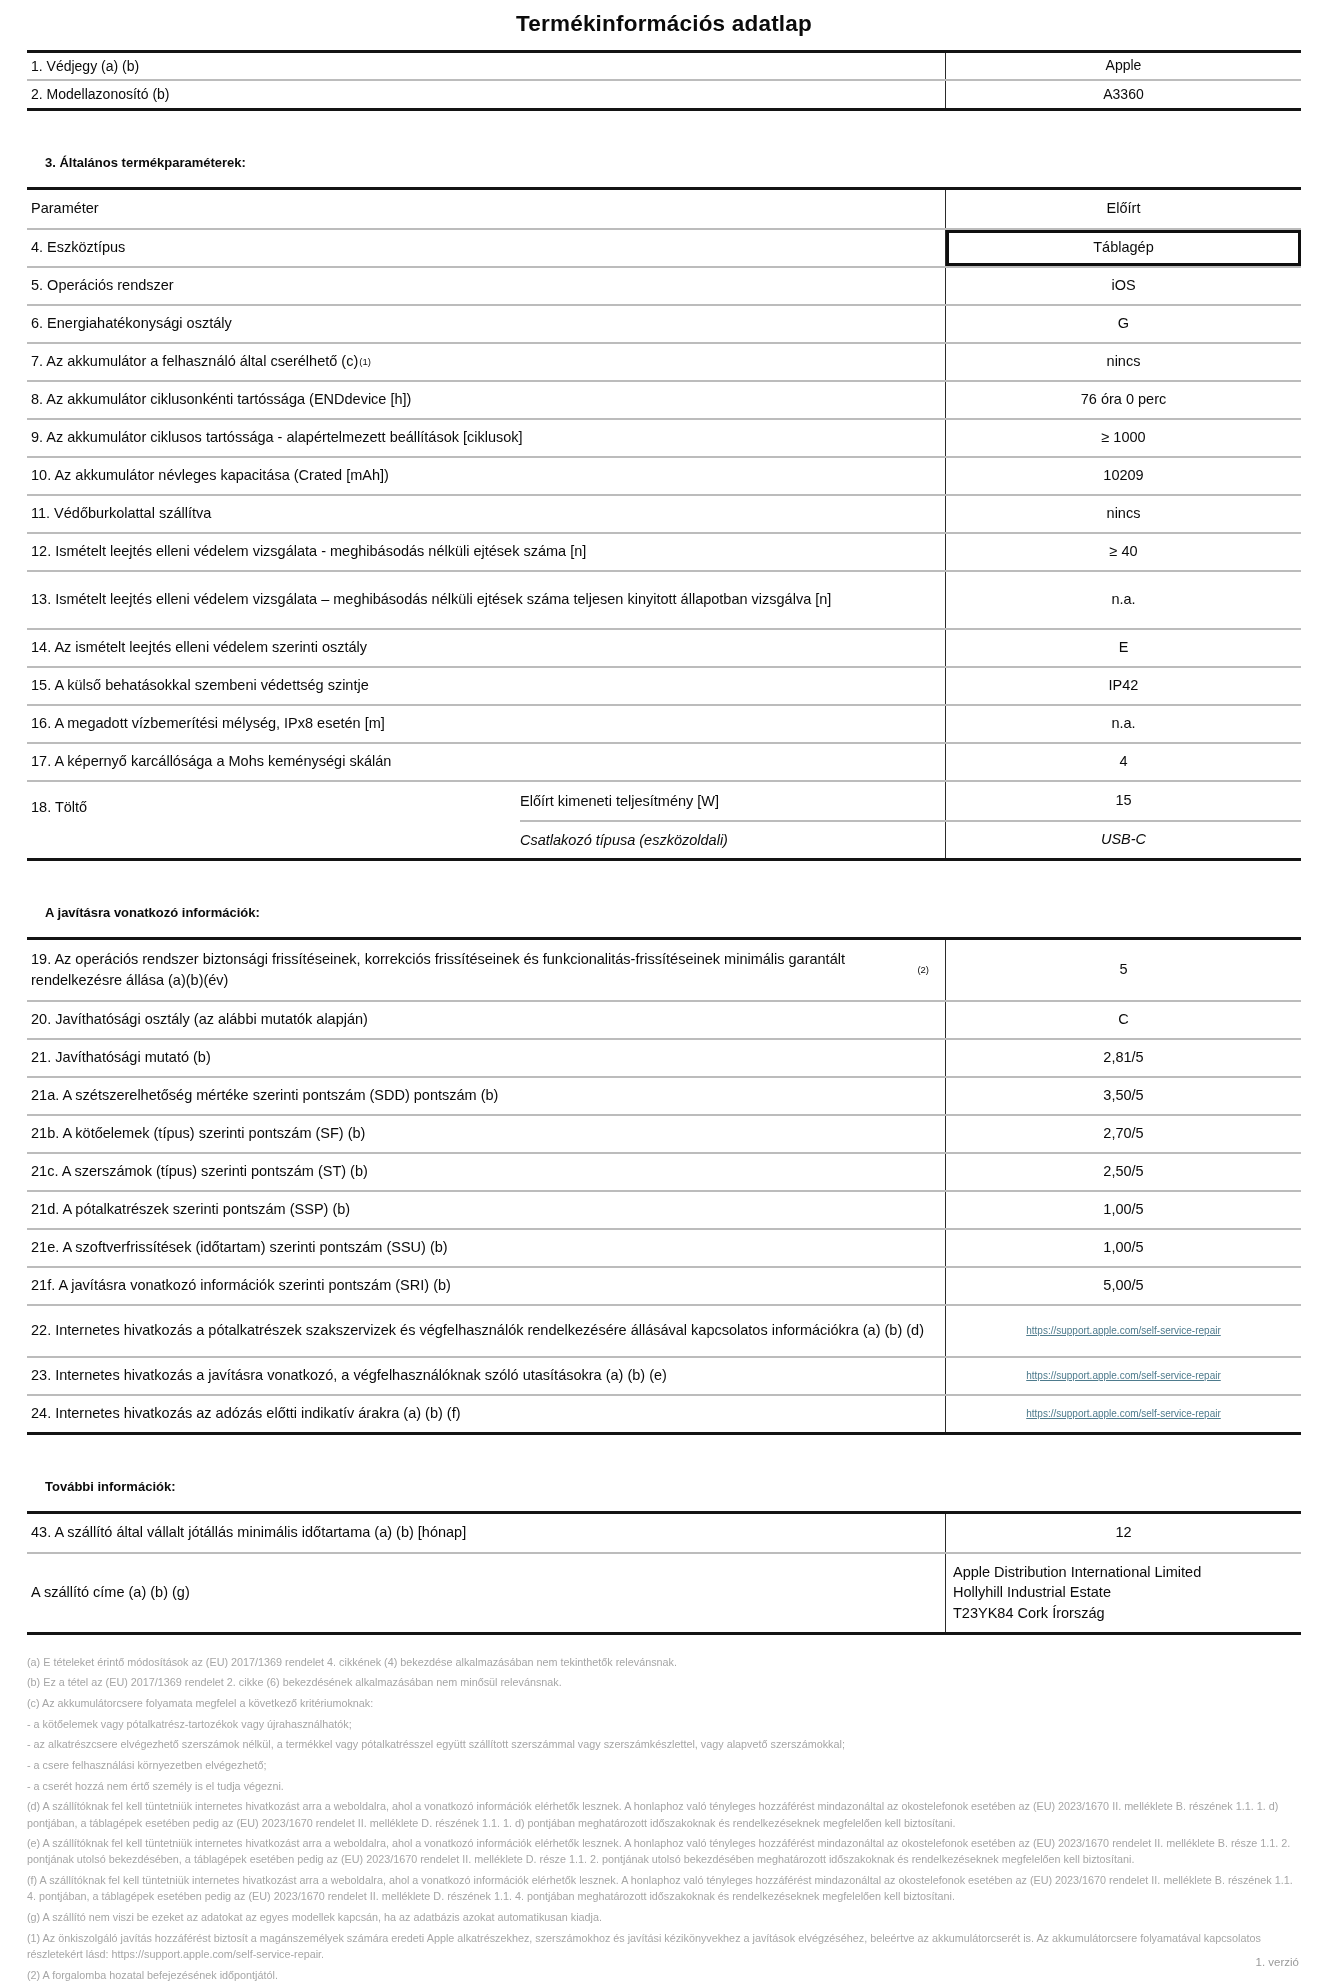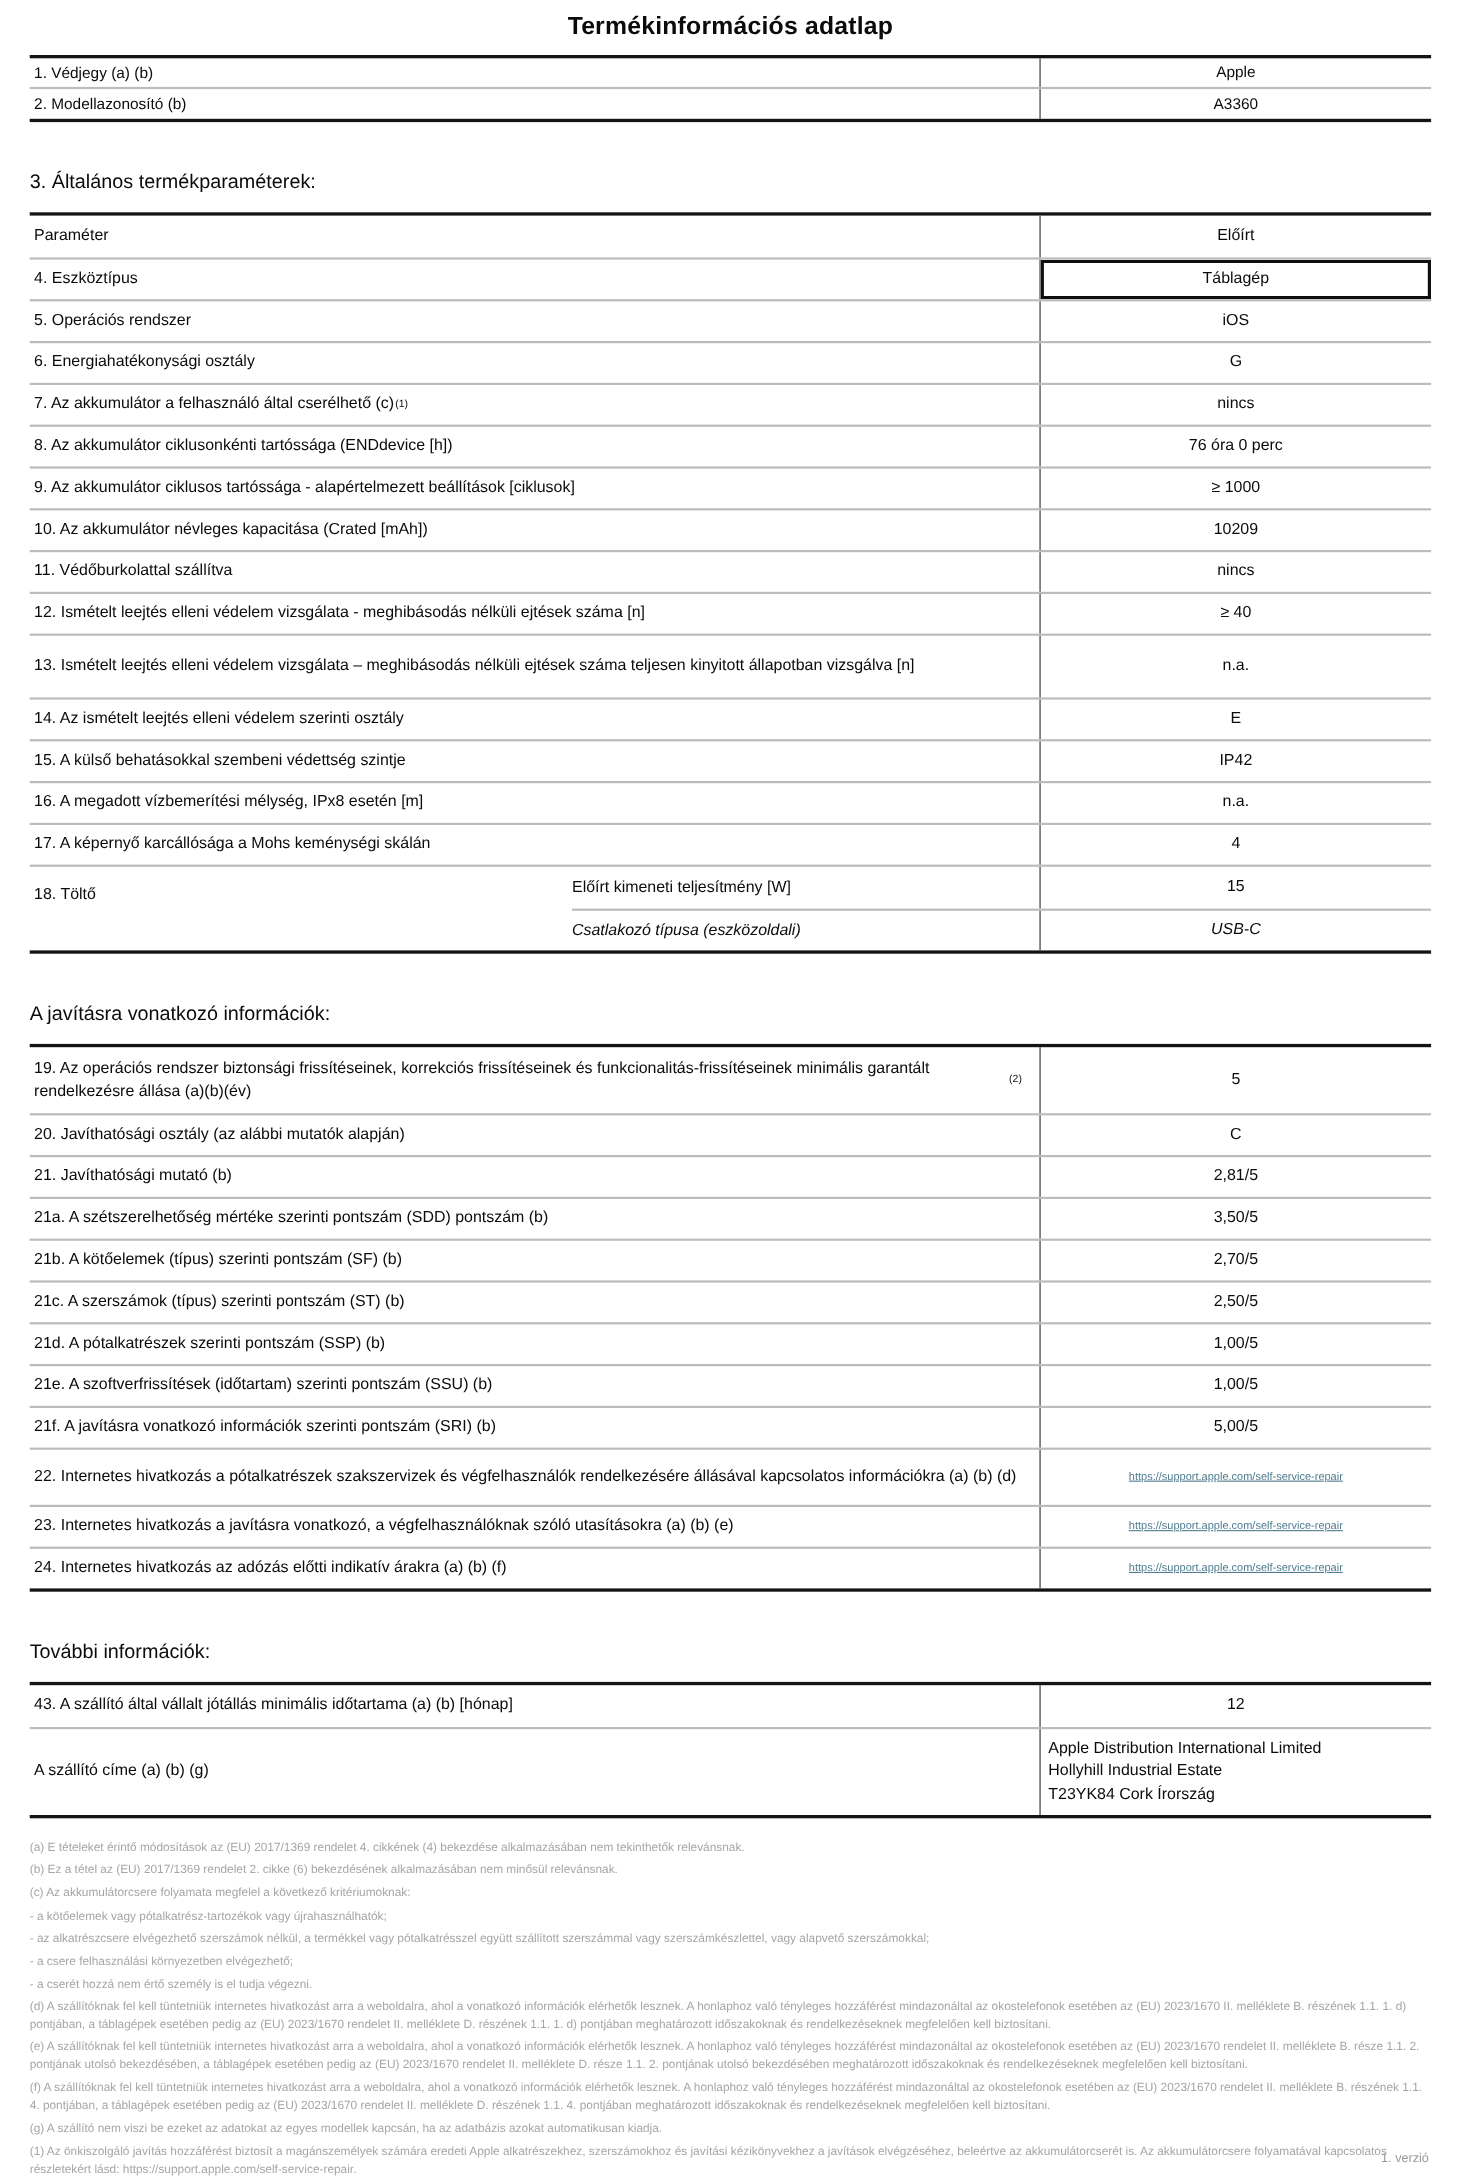--- a/index.html
+++ b/index.html
@@ -15,21 +15,21 @@
   .trow.first { border-top:none; }
   .tlabel { flex:1; display:flex; align-items:center; padding:7px 16px 7px 4px; font-size:14.5px; line-height:1.45; }
   .tvalue {
     width:356px; border-left:1.5px solid #2b2b2b; display:flex; align-items:center;
     justify-content:center; text-align:center; font-size:14.5px; padding:6px 26px; line-height:1.4;
   }
   .tvalue.left { justify-content:flex-start; text-align:left; padding-left:7px; }
   .compact .trow { min-height:26px;justify-content:flex-end; }
   .compact .tlabel, .compact .tvalue { font-size:14px; padding-top:3px; padding-bottom:3px; }
   .boxed { box-shadow: inset 0 0 0 3px #0f0f0f; }
-  .section-heading { font-size:18px; font-weight:400; margin:44px 0 17px; }
+  .section-heading { font-size:13px; font-weight:700; margin:44px 18px 17px; }
   .sup { font-size:9.5px; vertical-align:super; line-height:1; margin-left:1px; }
   
   .charger-label { width:493px; display:flex; align-items:flex-start; padding:17px 10px 7px 4px; font-size:14.5px; }
   .charger-sub { flex:1; display:flex; flex-direction:column; }
   .subrow { display:flex; min-height:38px; flex:1; }
   .subrow.sep { border-top:2px solid #bcbcbc;font-style:italic; }
   .sublabel { flex:1; display:flex; align-items:center; font-size:14.5px; padding:6px 10px 6px 0; }
   .link { color:#4e7b8d; text-decoration:underline; font-size:10px; cursor:pointer; }
   .footnotes { margin-top:19px; color:#a6a6a6; font-size:10.8px; line-height:1.5; }
   .footnotes p { margin-bottom:4.5px; }

